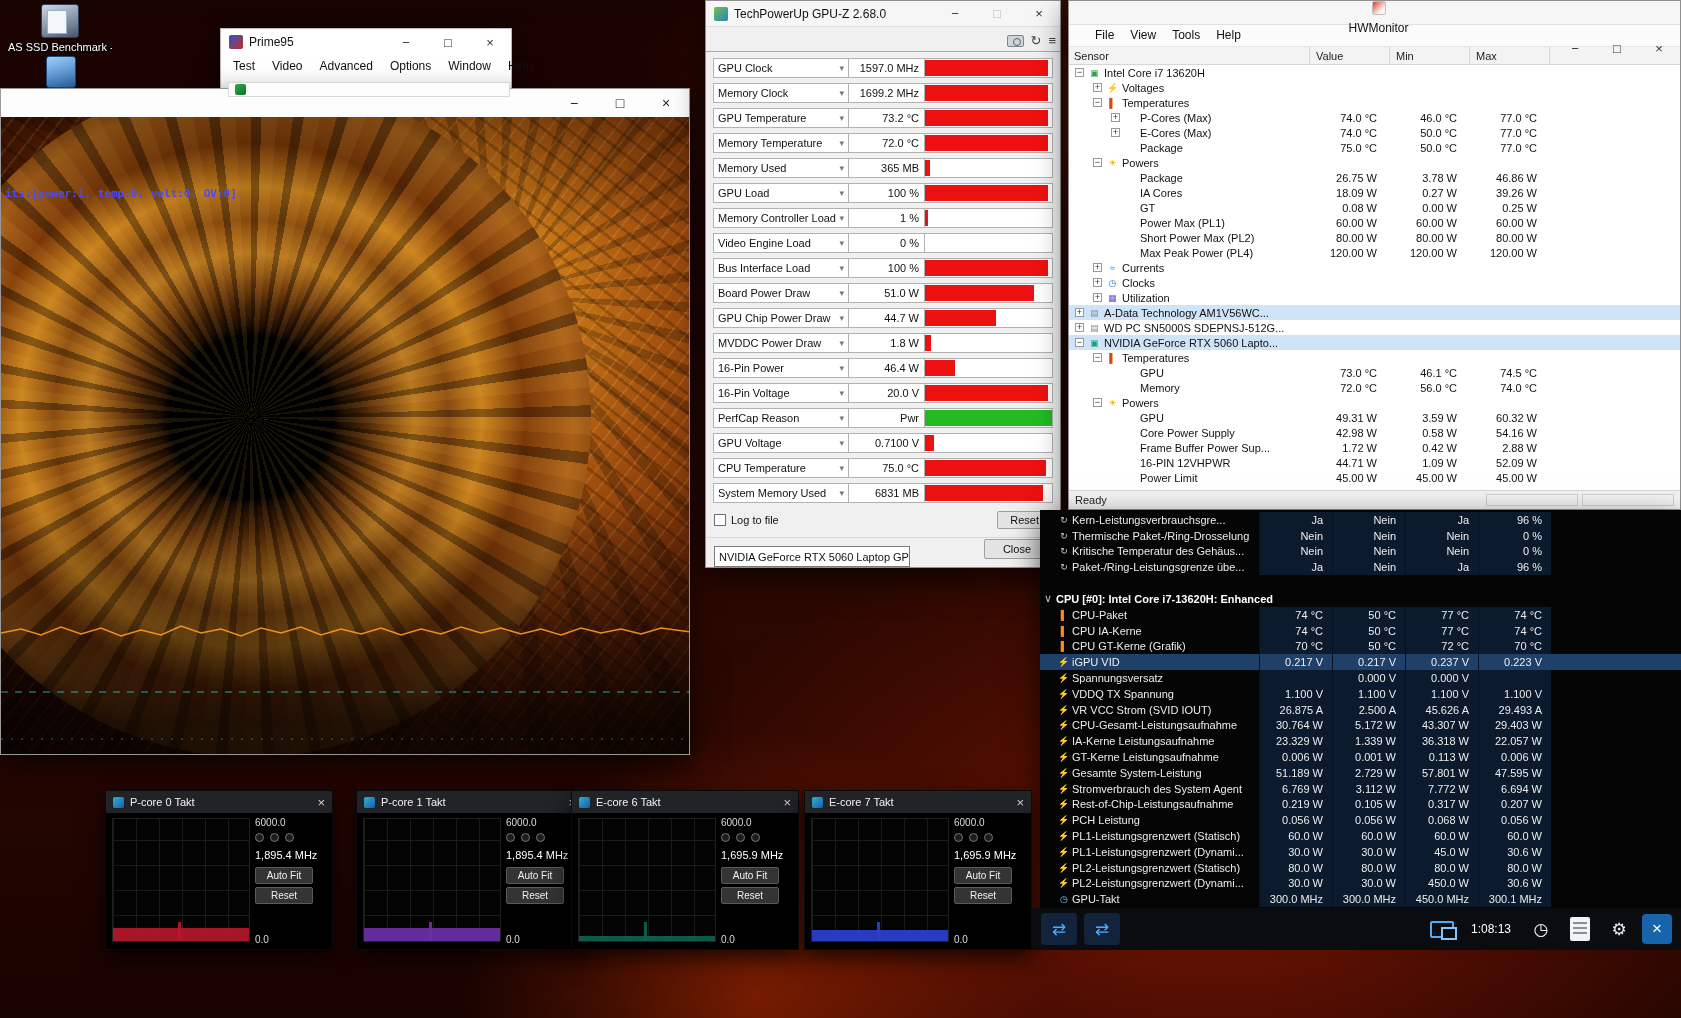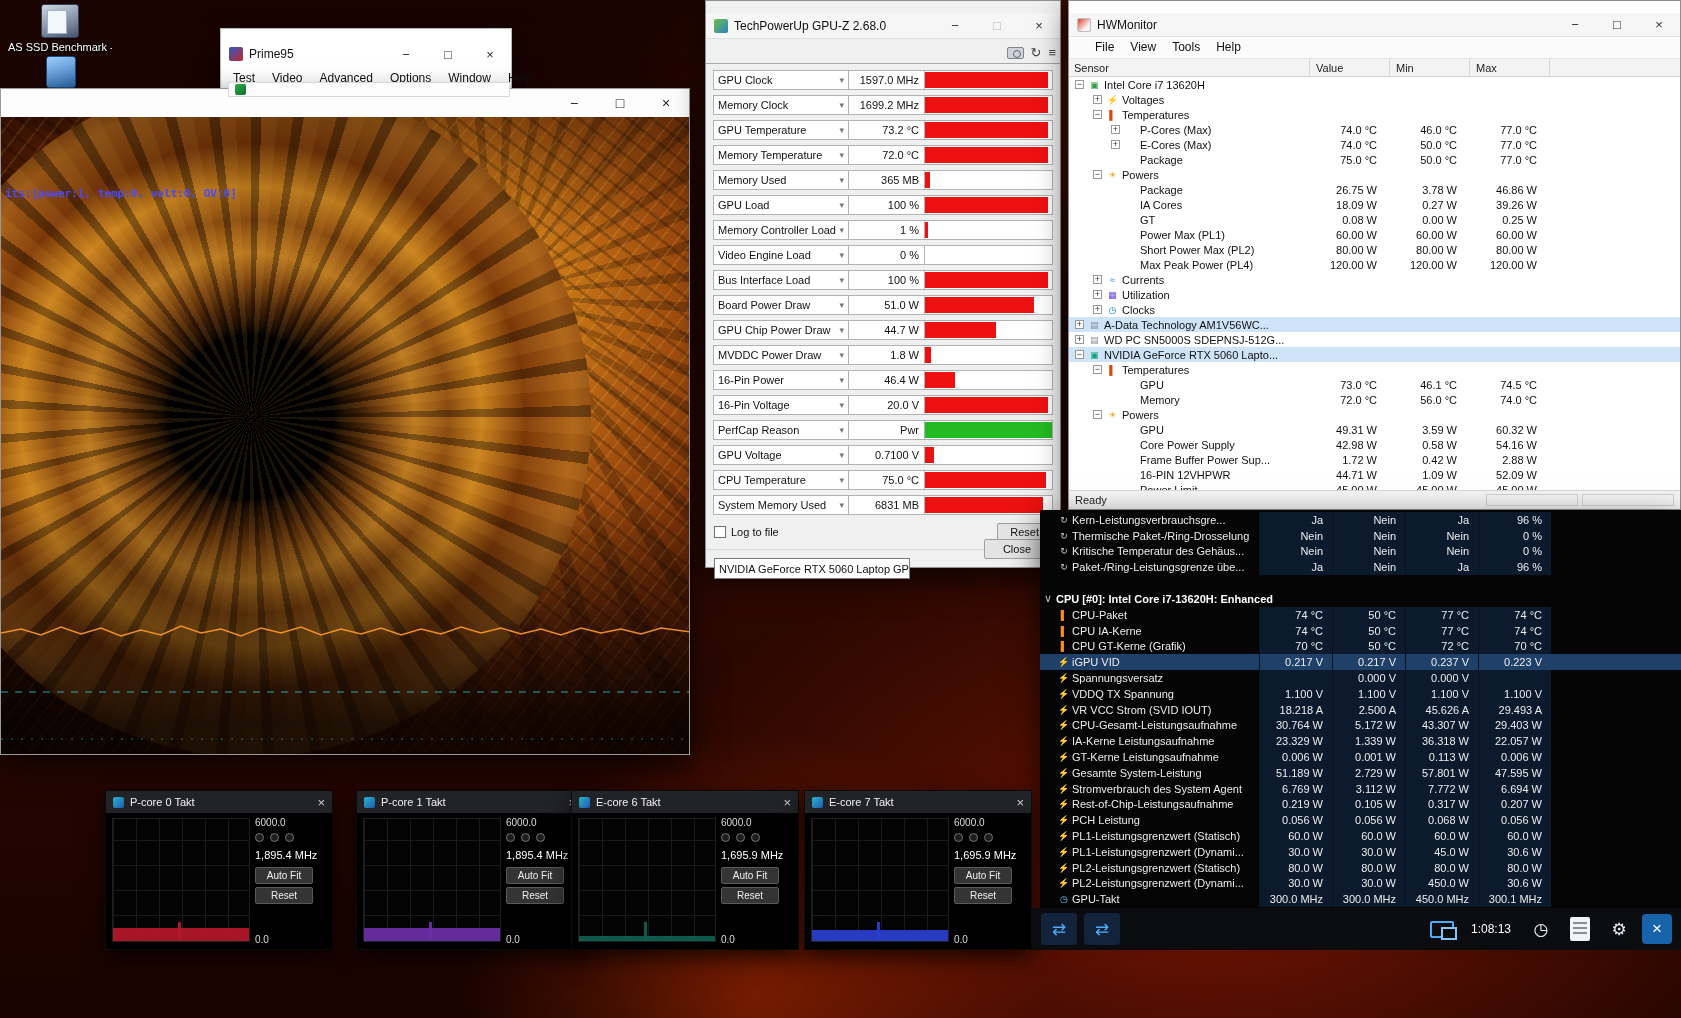--- a/index.html
+++ b/index.html
@@ -7,21 +7,21 @@
   body { font-family:"Liberation Sans", sans-serif; font-size:11px; }
   .screen { position:relative; width:1681px; height:1018px; overflow:hidden;
     background:
       radial-gradient(ellipse 900px 520px at 72% 88%, rgba(210,40,5,.45), transparent 70%),
       radial-gradient(ellipse 600px 800px at 100% 35%, rgba(255,130,20,.28), transparent 70%),
       radial-gradient(ellipse 420px 380px at 45% 98%, rgba(255,70,0,.35), transparent 70%),
       radial-gradient(ellipse 500px 300px at 60% 10%, rgba(140,40,0,.5), transparent 75%),
       linear-gradient(180deg,#190300,#2c0801 60%,#190300);
   }
   .win { position:absolute; box-shadow:0 10px 28px rgba(0,0,0,.65); }
-  .titlebar { display:flex; align-items:center; gap:6px; padding-left:8px; height:26px; background:#f6f6f6; border-bottom:1px solid #e0e0e0;margin-top:12px; }
+  .titlebar { display:flex; align-items:center; gap:6px; padding-left:8px; height:26px; background:#f6f6f6; border-bottom:1px solid #e0e0e0; }
   .titlebar .title { font-size:12px; color:#111; white-space:nowrap; }
   .caps { margin-left:auto; display:flex; height:100%; }
   .cap { width:42px; height:100%; display:grid; place-items:center; font-size:13px; color:#333; }
   .cap.disabled { color:#b5b5b5; }
   .app-ico { width:14px; height:14px; flex:none; border-radius:2px; }
   .ico-gz { background:linear-gradient(135deg,#6fc24a,#2b7fc1); }
   .ico-hwm { background:linear-gradient(135deg,#e23c2a,#f6f6f6 70%); border:1px solid #c0c0c0; }
   .ico-p95 { background:linear-gradient(135deg,#2a55c8,#c82a2a); }
   .ico-frag { background:linear-gradient(135deg,#2fae4a,#0d6e2a); width:11px; height:11px; }
   .btn { background:#e4e4e4; border:1px solid #9f9f9f; font-size:11px; padding:3px 14px; color:#111; border-radius:2px; font-family:inherit; }
@@ -458,21 +458,21 @@
     <div class="gz-combo-row">
       <div class="combo">
         <span>NVIDIA GeForce RTX 5060 Laptop GPU</span>
 
       </div>
     </div>
     <button class="btn gz-close">Close</button>
   </div>
 
   <div class="win hwm">
-    <div class="titlebar" style="height:24px;">
+    <div class="titlebar" style="height:24px;flex-direction:column;">
       <span class="app-ico ico-hwm"></span>
       <span class="title">HWMonitor</span>
       <span class="caps">
         <span class="cap">−</span>
         <span class="cap">□</span>
         <span class="cap">×</span>
       </span>
     </div>
     <div class="hwm-menu">
 
@@ -654,34 +654,34 @@
           </div>
           <div class="tc"></div>
           <div class="tc"></div>
           <div class="tc"></div>
           <div class="ttail"></div>
         </div>
 
         <div class="trow lv1">
           <div class="tname">
             <span class="exp plus"></span>
+            <span class="tico clock"></span>
+            <span>Clocks</span>
+          </div>
+          <div class="tc"></div>
+          <div class="tc"></div>
+          <div class="tc"></div>
+          <div class="ttail"></div>
+        </div>
+
+        <div class="trow lv1">
+          <div class="tname">
+            <span class="exp plus"></span>
             <span class="tico util"></span>
             <span>Utilization</span>
-          </div>
-          <div class="tc"></div>
-          <div class="tc"></div>
-          <div class="tc"></div>
-          <div class="ttail"></div>
-        </div>
-
-        <div class="trow lv1">
-          <div class="tname">
-            <span class="exp plus"></span>
-            <span class="tico clock"></span>
-            <span>Clocks</span>
           </div>
           <div class="tc"></div>
           <div class="tc"></div>
           <div class="tc"></div>
           <div class="ttail"></div>
         </div>
 
         <div class="trow lv0 sel">
           <div class="tname">
             <span class="exp plus"></span>
@@ -953,21 +953,21 @@
           <span class="sv">1.100 V</span>
           <span class="sv">1.100 V</span>
           <span class="sv">1.100 V</span>
           <span class="stail"></span>
         </div>
 
         <div class="srow">
           <span class="sarr"></span>
           <span class="sic amp"></span>
           <span class="slabel">VR VCC Strom (SVID IOUT)</span>
-          <span class="sv">18.218 A</span>
+          <span class="sv">26.875 A</span>
           <span class="sv">2.500 A</span>
           <span class="sv">45.626 A</span>
           <span class="sv">29.493 A</span>
           <span class="stail"></span>
         </div>
 
         <div class="srow">
           <span class="sarr"></span>
           <span class="sic pow"></span>
           <span class="slabel">CPU-Gesamt-Leistungsaufnahme</span>

